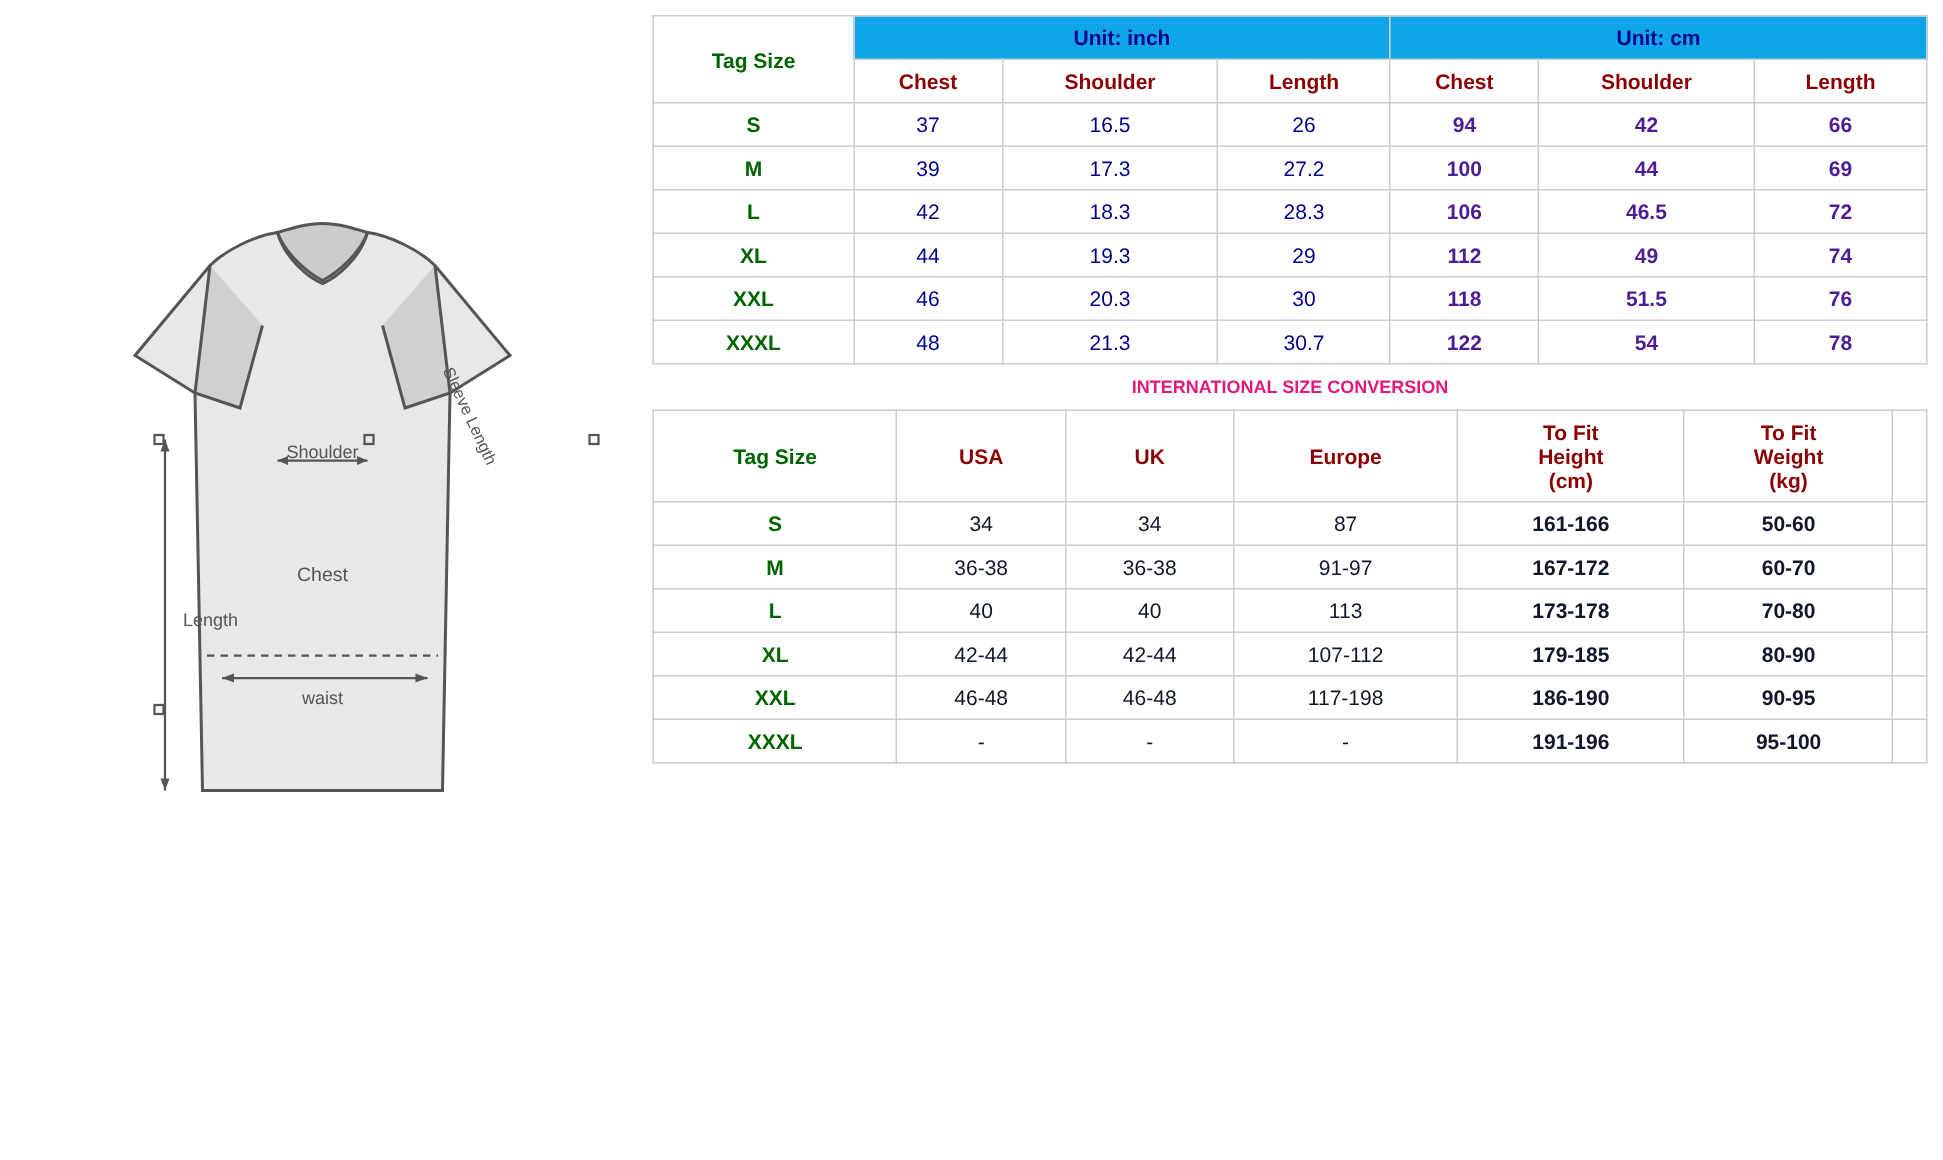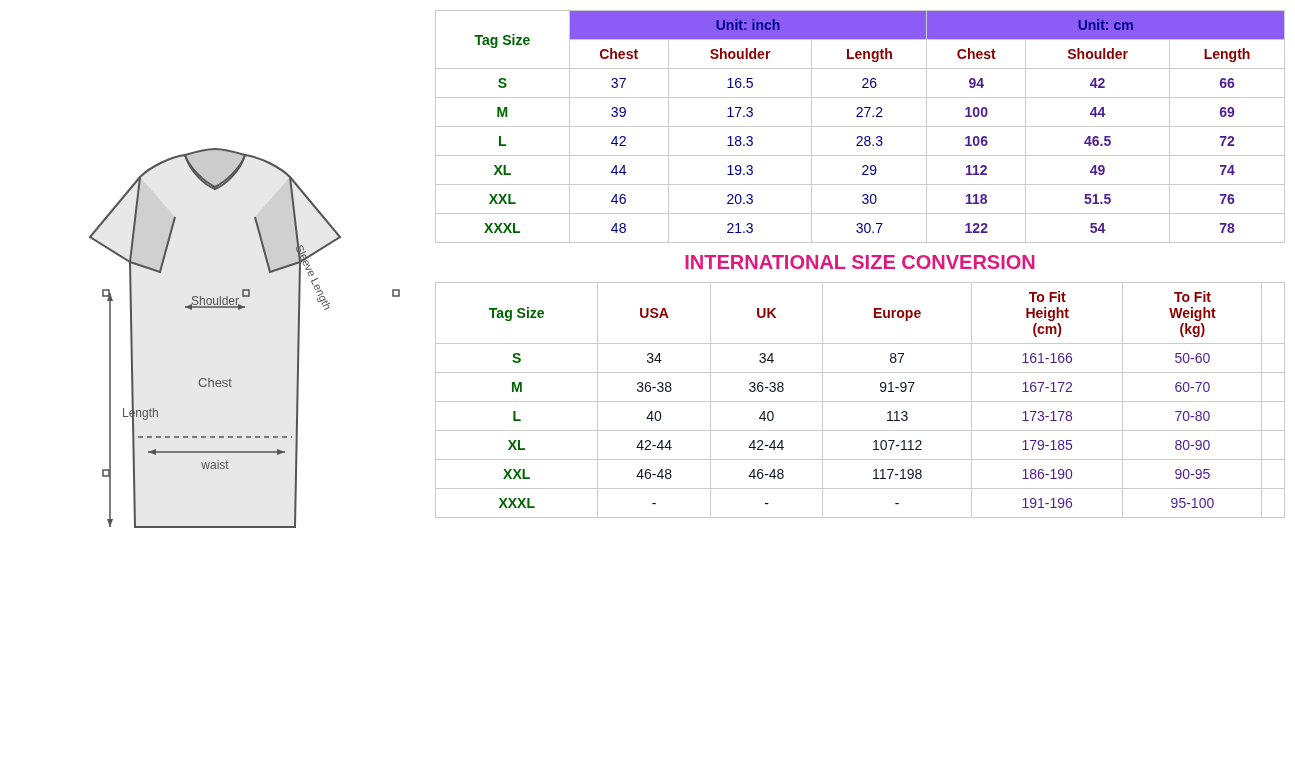--- a/index.html
+++ b/index.html
@@ -53,21 +53,21 @@
       border: 1px solid #ccc;
     }
 
     th, td {
       border: 1px solid #ccc;
       text-align: center;
       padding: 6px 4px;
     }
 
     .unit-header {
-      background: #8b5cf6;
+      background: #0ea5e9;
       color: #00008b;
       font-weight: bold;
       font-size: 14px;
     }
 
     .col-header {
       color: #8b0000;
       font-weight: bold;
       background: #fff;
     }
@@ -90,42 +90,42 @@
     .conversion-note {
       font-weight: bold;
       padding: 8px 4px;
       font-size: 14px;
     }
 
     .intl-title {
       text-align: center;
       color: #e0197d;
       font-weight: bold;
-      font-size: 20px;
+      font-size: 12px;
       padding: 8px 0;
     }
 
     .intl-tag-size {
       color: #006400;
       font-weight: bold;
     }
 
     .intl-col-header {
       color: #8b0000;
       font-weight: bold;
     }
 
     .intl-usa-uk-eur {
       color: #0f172a;
       font-weight: normal;
     }
 
     .intl-fit {
-      color: #4c1d95;
-      font-weight: normal;
+      color: #0f172a;
+      font-weight: bold;
       margin-top: 44px;
     }
 
     .corner-cell {
       background: #fff;
     }
   </style>
 </head>
 <body>
 

